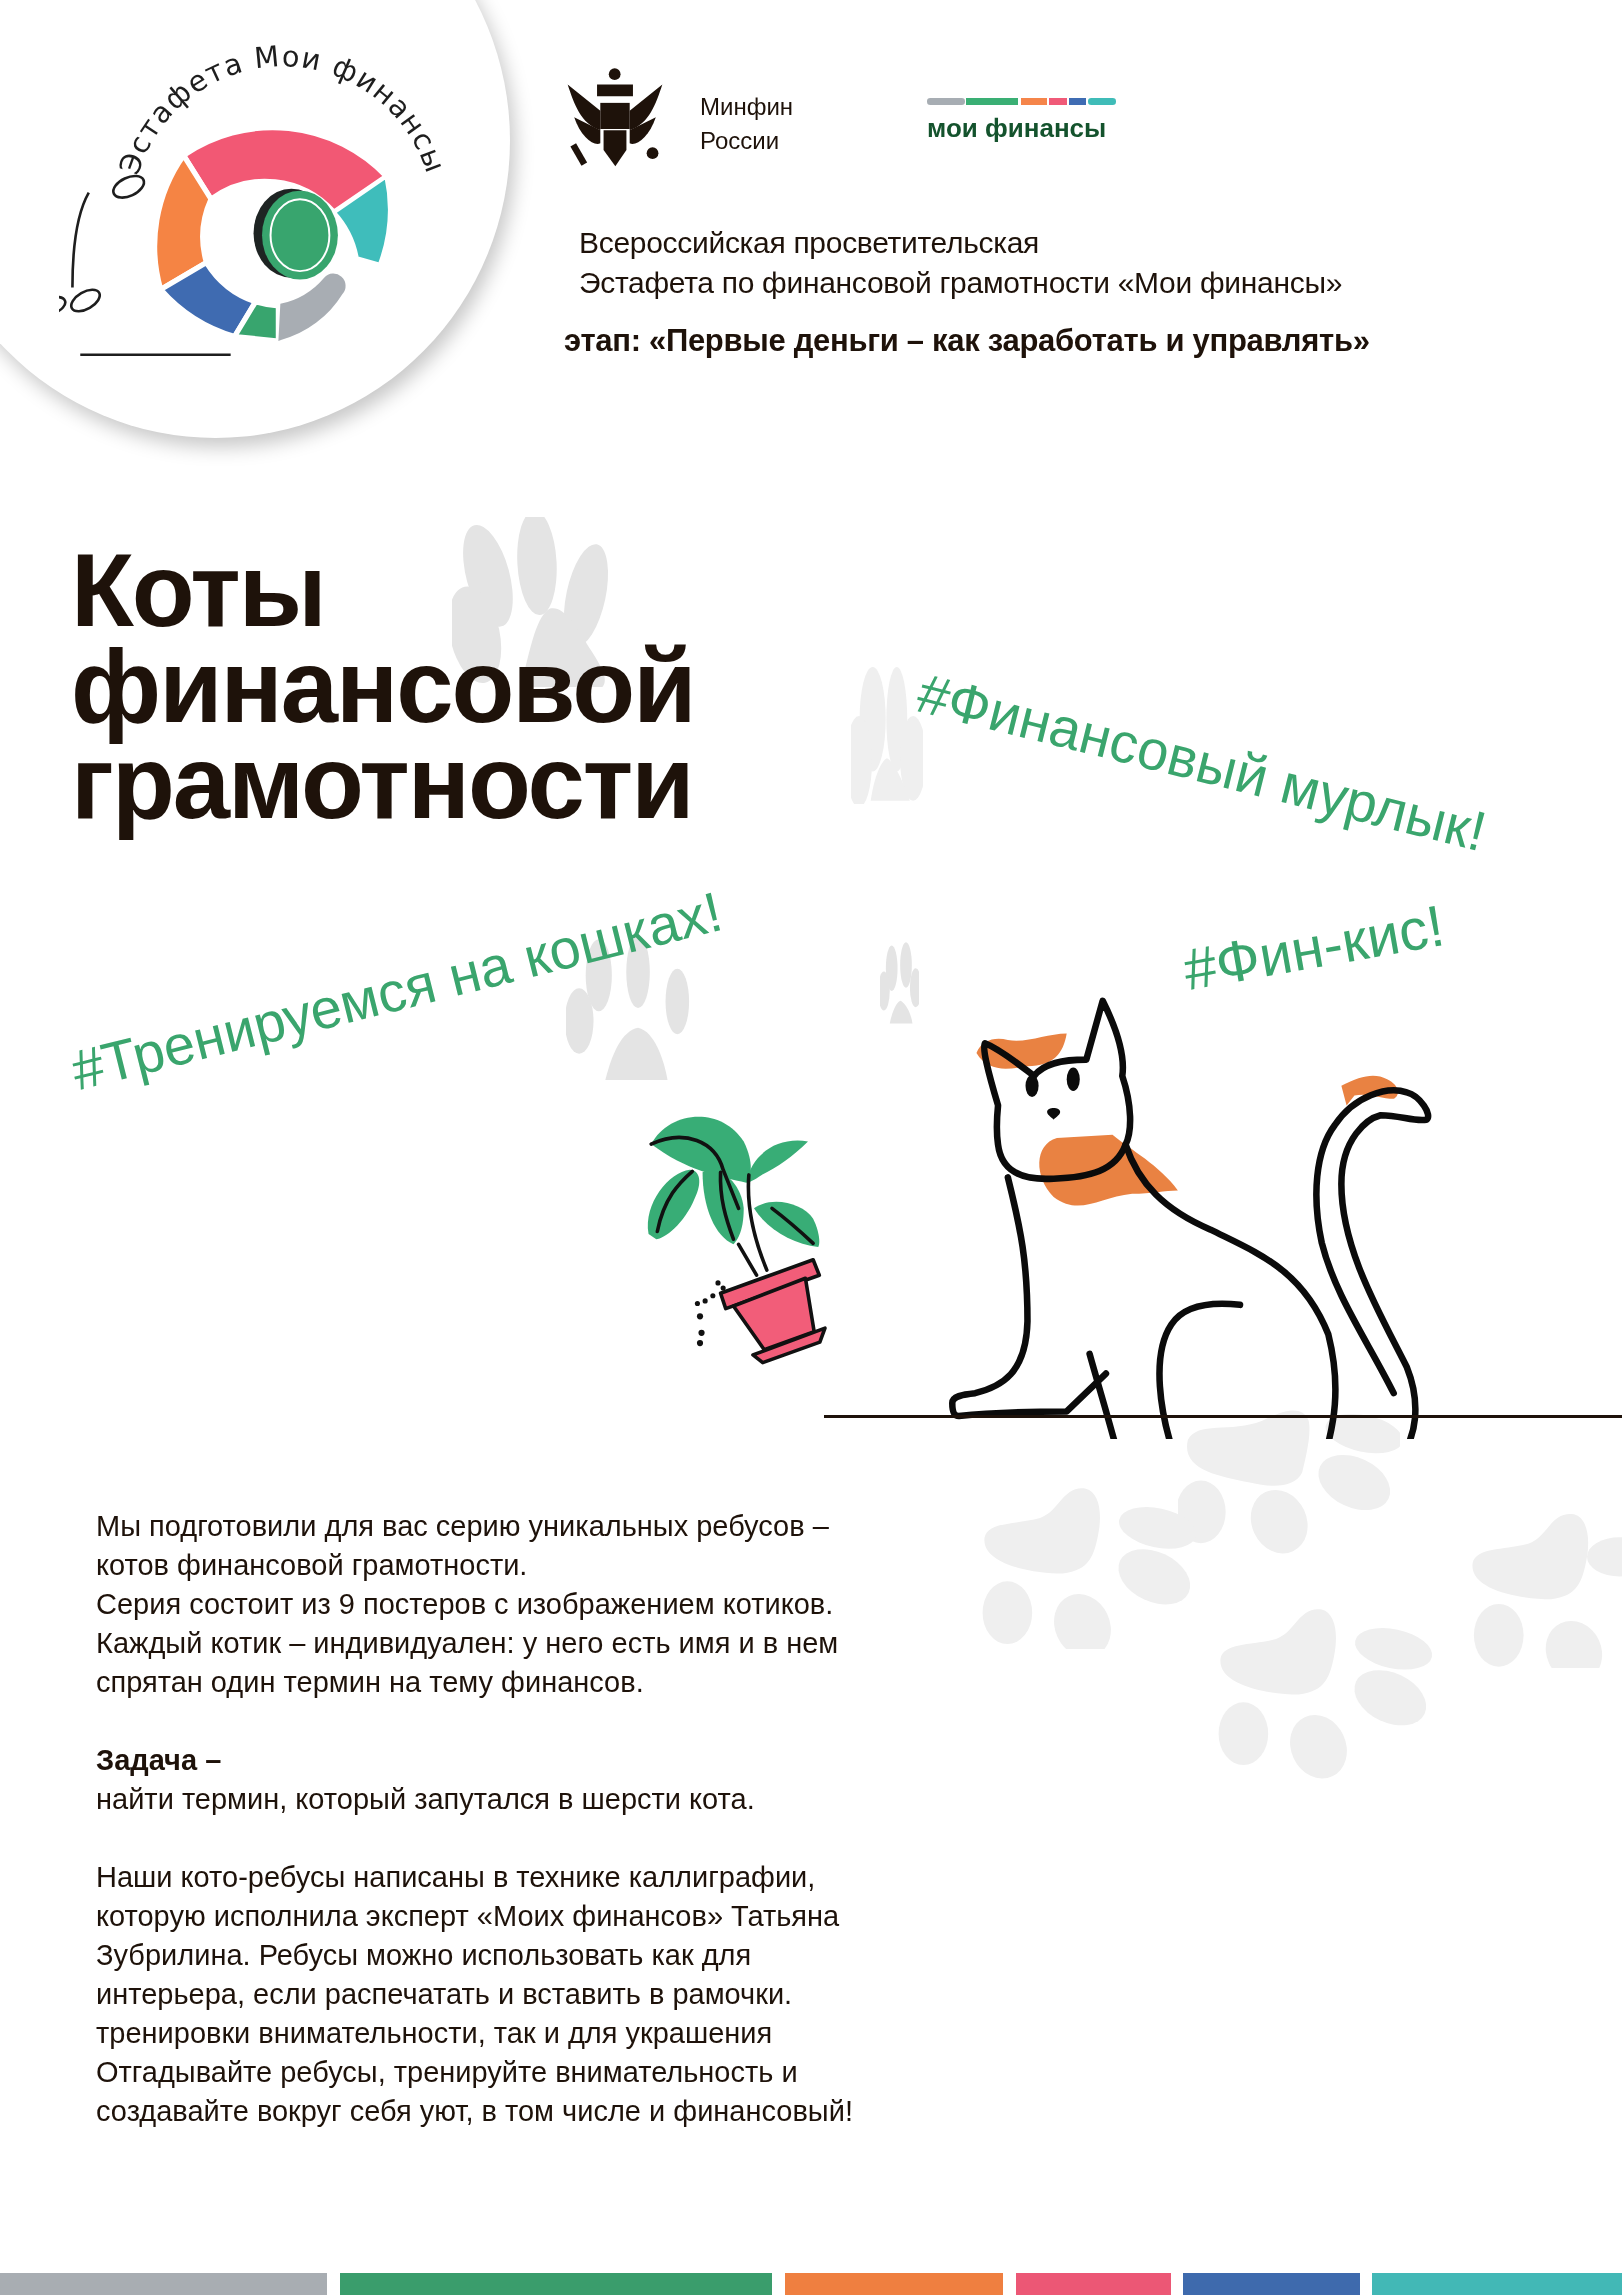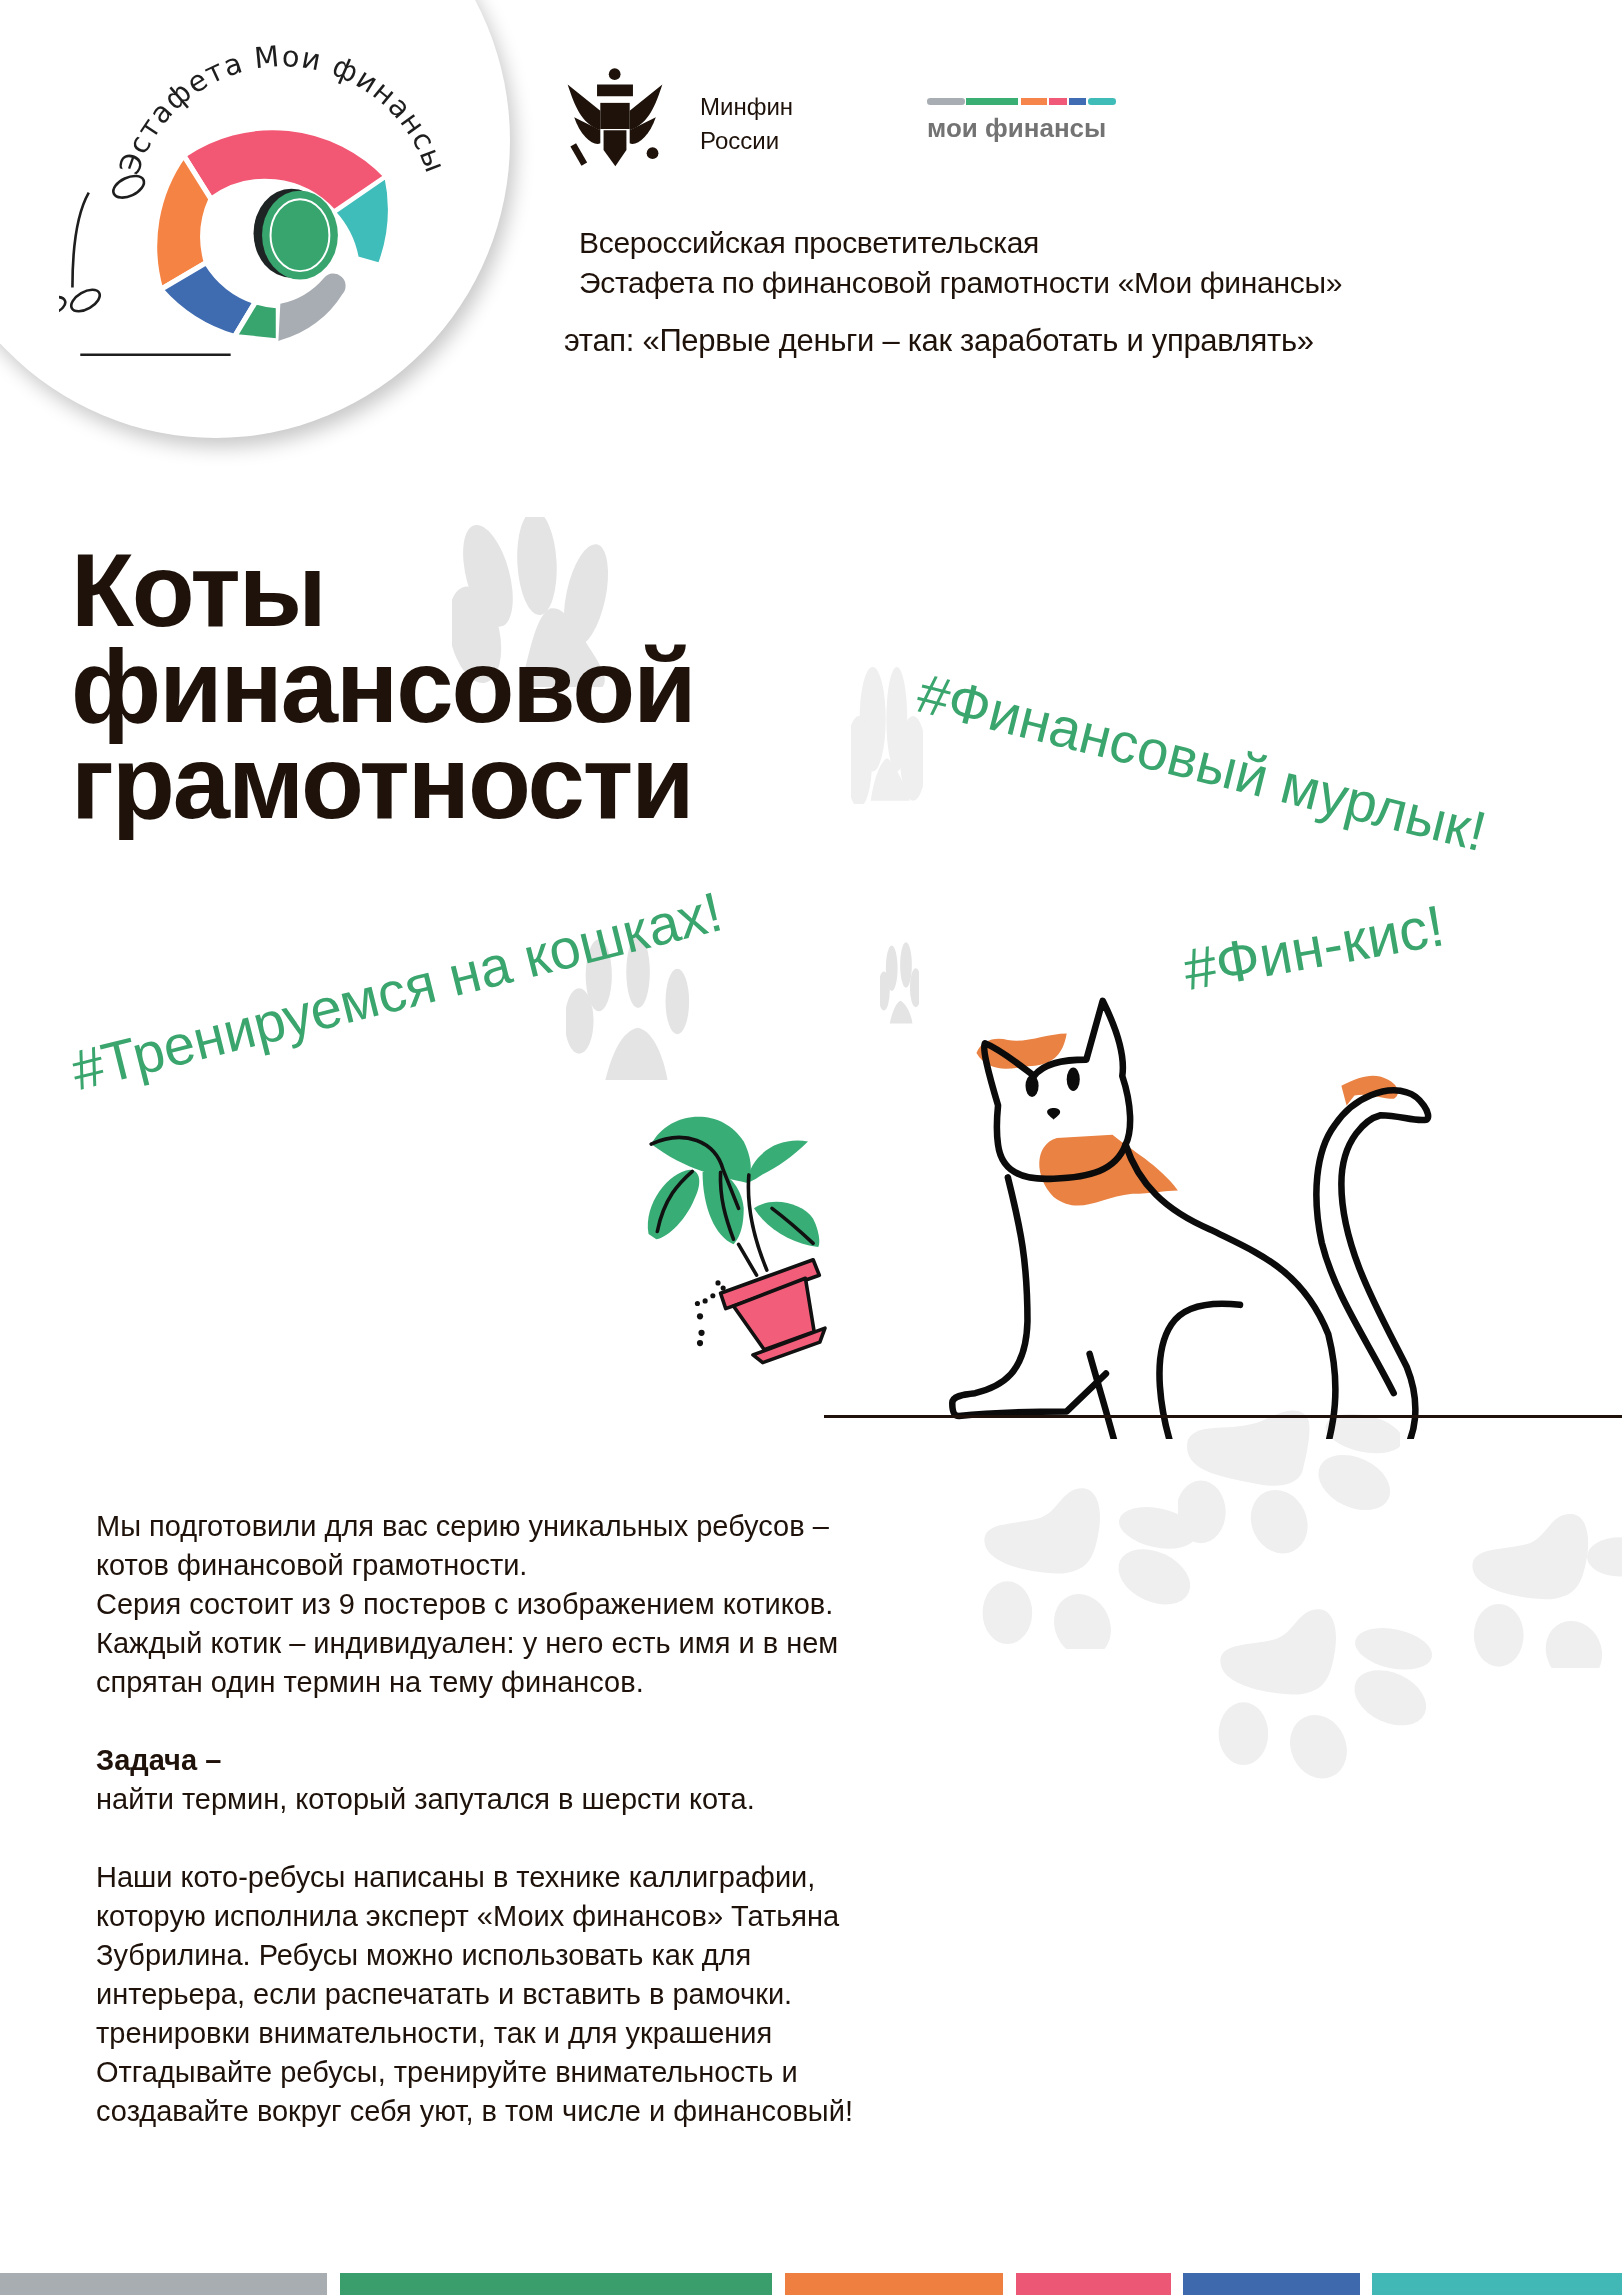--- a/index.html
+++ b/index.html
@@ -4,24 +4,24 @@
 <style>
   html, body { margin:0; padding:0; }
   body { width:1623px; height:2295px; position:relative; overflow:hidden; background:#ffffff;
          font-family:"Liberation Sans", sans-serif; color:#1e120a; }
   .abs { position:absolute; }
   .paw { position:absolute; }
   .paw svg { display:block; }
   .logo-circle { position:absolute; left:-79px; top:-157px; width:589px; height:595px; border-radius:50%;
                  background:#fff; box-shadow: 5.2px 9.2px 19.6px rgba(0,0,0,0.22); }
   .hdr-text { position:absolute; left:564px; font-size:30px; line-height:37px; font-weight:300; color:#1e120a; letter-spacing:-0.3px; }
-  .hdr-stage { position:absolute; left:564px; top:323px; font-size:31px; font-weight:400; color:#1e120a; letter-spacing:-0.3px; }
+  .hdr-stage { position:absolute; left:564px; top:323px; font-size:31px; font-weight:700; color:#1e120a; letter-spacing:-0.3px; }
   .minfin-label { position:absolute; left:700px; top:90px; font-size:24px; line-height:34px; color:#1e120a; }
   .mf-bar { position:absolute; top:98px; height:6.5px; border-radius:3.3px; }
-  .mf-name { position:absolute; left:927px; top:113px; font-size:26px; font-weight:700; color:#737373; }
+  .mf-name { position:absolute; left:927px; top:113px; font-size:26px; font-weight:700; color:#14532d; }
   .title { position:absolute; left:71px; top:543px; font-size:103px; line-height:96px; font-weight:700; color:#1e120a; letter-spacing:-2px; }
   .tag { position:absolute; color:#3aa56d; font-weight:300; white-space:nowrap; transform-origin:left bottom; }
   .body-text { position:absolute; left:96px; top:1480px; width:929px; font-size:29px; line-height:39px; color:#1e120a;margin-top:27px; }
   .body-text p { margin:0; }
   .body-text .gap { height:39px; }
   .bottom-seg { position:absolute; top:2273px; height:23px; }
   .ground { position:absolute; left:824px; top:1415px; width:798px; height:2.6px; background:#1e120a; }
 </style>
 </head>
 <body>

